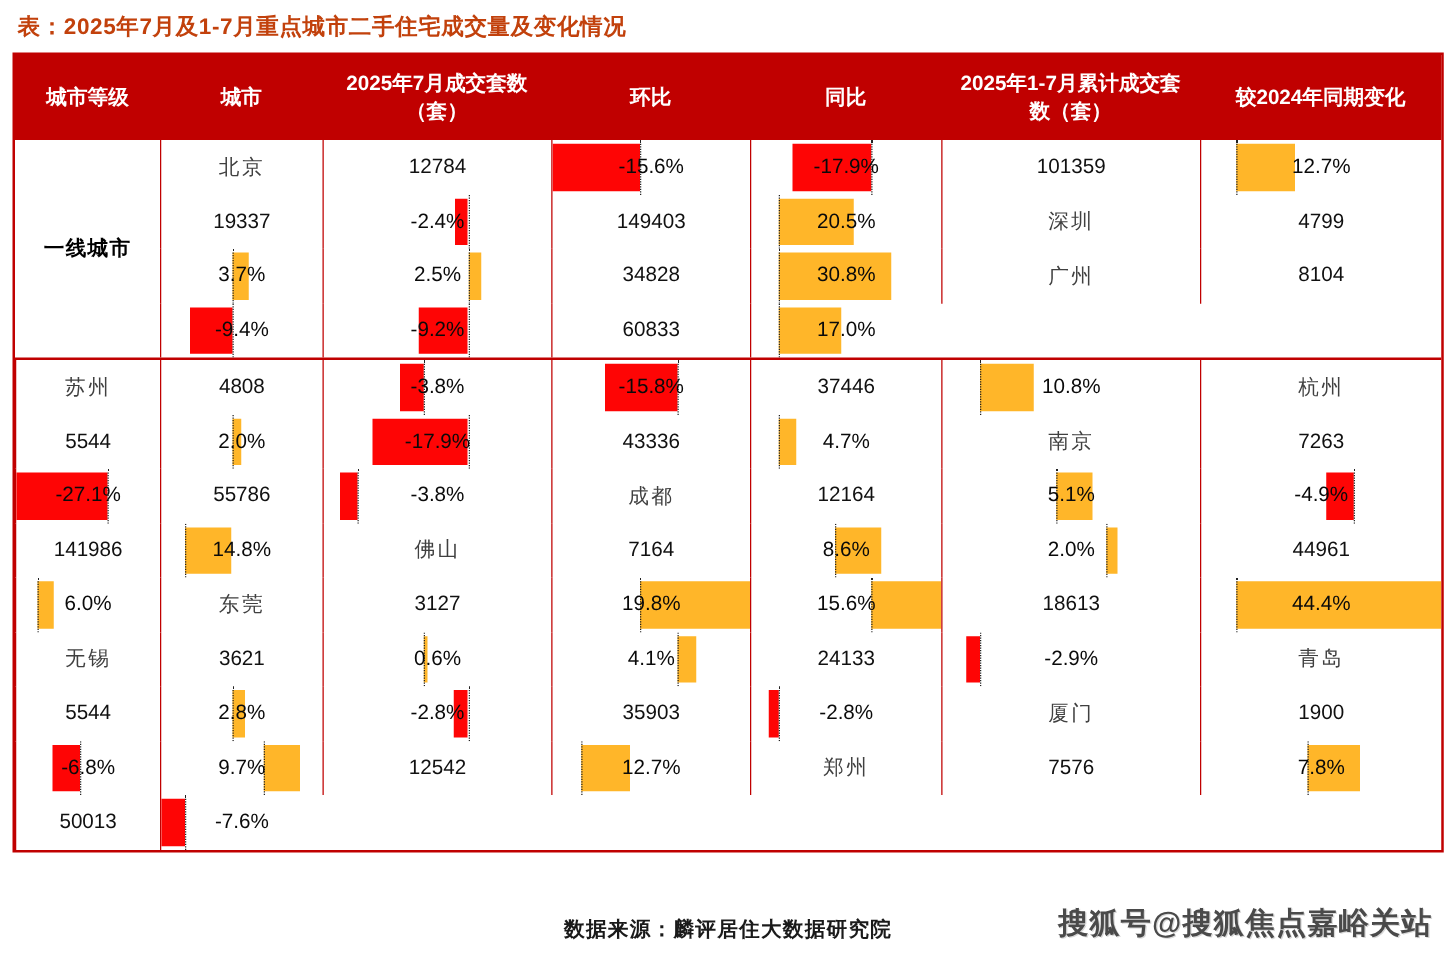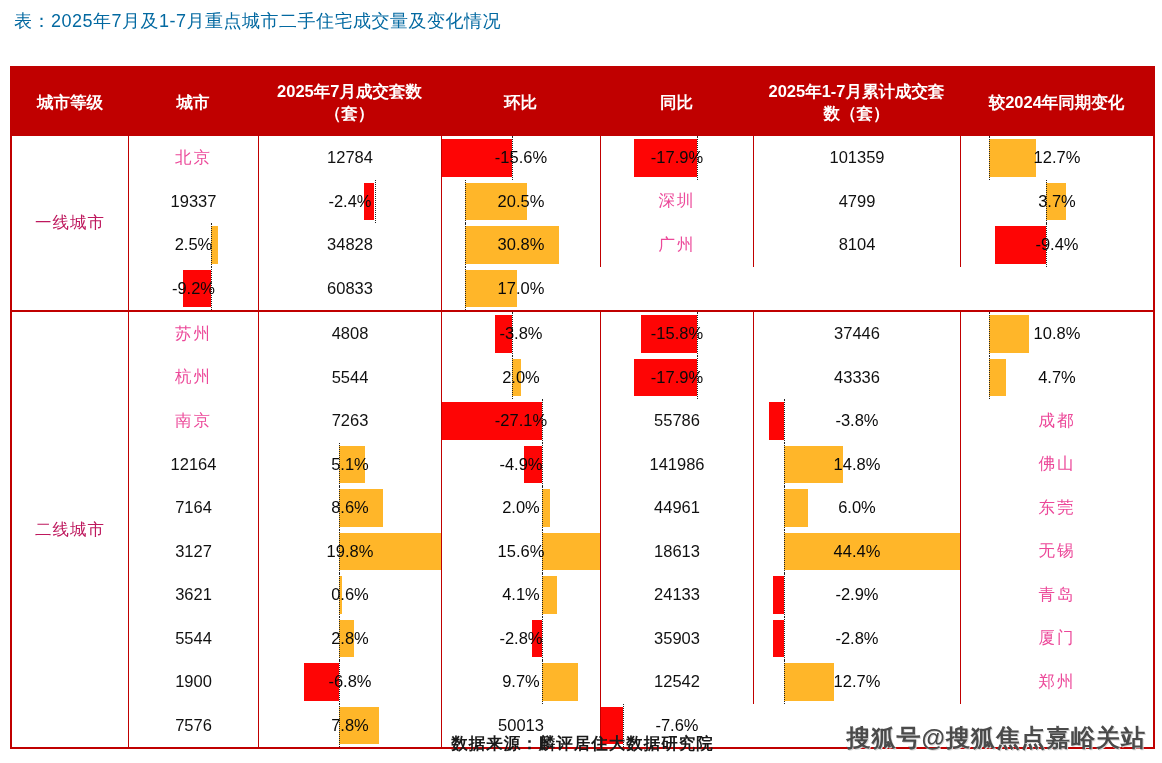--- a/index.html
+++ b/index.html
@@ -5,26 +5,26 @@
   :root{
     --red:#C00000; --neg:#FE0505; --pos:#FFB629; --rowH:43.5px;
   }
   *{margin:0;padding:0;box-sizing:border-box;}
   html,body{background:#ffffff;}
   body{
     width:1162px;height:763px;position:relative;overflow:hidden;
     font-family:"Liberation Sans","DejaVu Sans",sans-serif;color:#111;
   }
   .page-title{
-    position:absolute;left:14px;top:9px;font-size:18px;font-weight:400;color:#0369a1;
+    position:absolute;left:14px;top:9px;font-size:18px;font-weight:700;color:#c2410c;
     letter-spacing:0.5px;
   }
   .tbl{
     position:absolute;left:10px;top:42px;width:1145px;
-    border:2px solid var(--red);background:#fff;margin-top:24px;
+    border:2px solid var(--red);background:#fff;
   }
   .thead{
     display:grid;
     grid-template-columns:116px 130px 183px 159px 153px 207px 193px;
     height:68px;background:var(--red);
   }
   .hcell{
     display:flex;align-items:center;justify-content:center;text-align:center;
     color:#fff;font-weight:700;font-size:16.5px;line-height:1.35;padding:2px 10px;
   }
@@ -35,23 +35,23 @@
     grid-auto-rows:var(--rowH);
     grid-auto-flow:row;
   }
   .tgroup + .tgroup{border-top:2px solid var(--red);}
   .cell{
     position:relative;display:flex;align-items:center;justify-content:center;
     font-size:16.5px;color:#111;border-left:1.5px solid var(--red);
     overflow:hidden;
   }
   .tier{
-    grid-column:1;border-left:none;font-size:16.5px;letter-spacing:1px;color:#be185d;
-  }
-  .city{letter-spacing:2px;color:#ec4899;}
+    grid-column:1;border-left:none;font-size:16.5px;letter-spacing:1px;color:#000000;font-weight:bold;
+  }
+  .city{letter-spacing:2px;color:#404040;}
   .bar-cell{justify-content:center;}
   .zline{
     position:absolute;top:0;bottom:0;width:0;border-left:1px dotted #222;z-index:1;
   }
   .bar{
     position:absolute;top:3px;bottom:3px;z-index:0;
   }
   .blabel{
     position:relative;z-index:2;font-size:16.5px;color:#0a0a0a;
   }
@@ -101,20 +101,21 @@
           <div class="zline" style="left: 14.6154%; border-left-color: rgb(34, 34, 34);"></div>
           <div class="bar" style="width: 24.4231%; left: 14.6154%; background: var(--pos);"></div>
           <span class="blabel">12.7%</span>
         </div>
         <div class="cell">19337</div>
         <div class="cell bar-cell">
           <div class="zline" style="left: 63.466%; border-left-color: rgb(34, 34, 34);"></div>
           <div class="bar" style="width: 5.62061%; left: 57.8454%; background: var(--neg);"></div>
           <span class="blabel">-2.4%</span>
         </div>
+        <div class="cell">149403</div>
         <div class="cell bar-cell">
           <div class="zline" style="left: 14.6154%; border-left-color: rgb(34, 34, 34);"></div>
           <div class="bar" style="width: 39.4231%; left: 14.6154%; background: var(--pos);"></div>
           <span class="blabel">20.5%</span>
         </div>
         <div class="cell city">深圳</div>
         <div class="cell">4799</div>
         <div class="cell bar-cell">
           <div class="zline" style="left: 44.0678%; border-left-color: rgb(34, 34, 34);"></div>
           <div class="bar" style="width: 10.452%; left: 44.0678%; background: var(--pos);"></div>
@@ -144,21 +145,20 @@
           <span class="blabel">-9.2%</span>
         </div>
         <div class="cell">60833</div>
         <div class="cell bar-cell">
           <div class="zline" style="left: 14.6154%; border-left-color: rgb(34, 34, 34);"></div>
           <div class="bar" style="width: 32.6923%; left: 14.6154%; background: var(--pos);"></div>
           <span class="blabel">17.0%</span>
         </div>
       </div>
       <div class="tgroup">
-        <div class="cell tier" style="grid-area: 1 / 1 / span 10;">二线城市</div>
         <div class="cell city">苏州</div>
         <div class="cell">4808</div>
         <div class="cell bar-cell">
           <div class="zline" style="left: 44.0678%; border-left-color: rgb(34, 34, 34);"></div>
           <div class="bar" style="width: 10.7345%; left: 33.3333%; background: var(--neg);"></div>
           <span class="blabel">-3.8%</span>
         </div>
         <div class="cell bar-cell">
           <div class="zline" style="left: 63.466%; border-left-color: rgb(34, 34, 34);"></div>
           <div class="bar" style="width: 37.0023%; left: 26.4637%; background: var(--neg);"></div>

